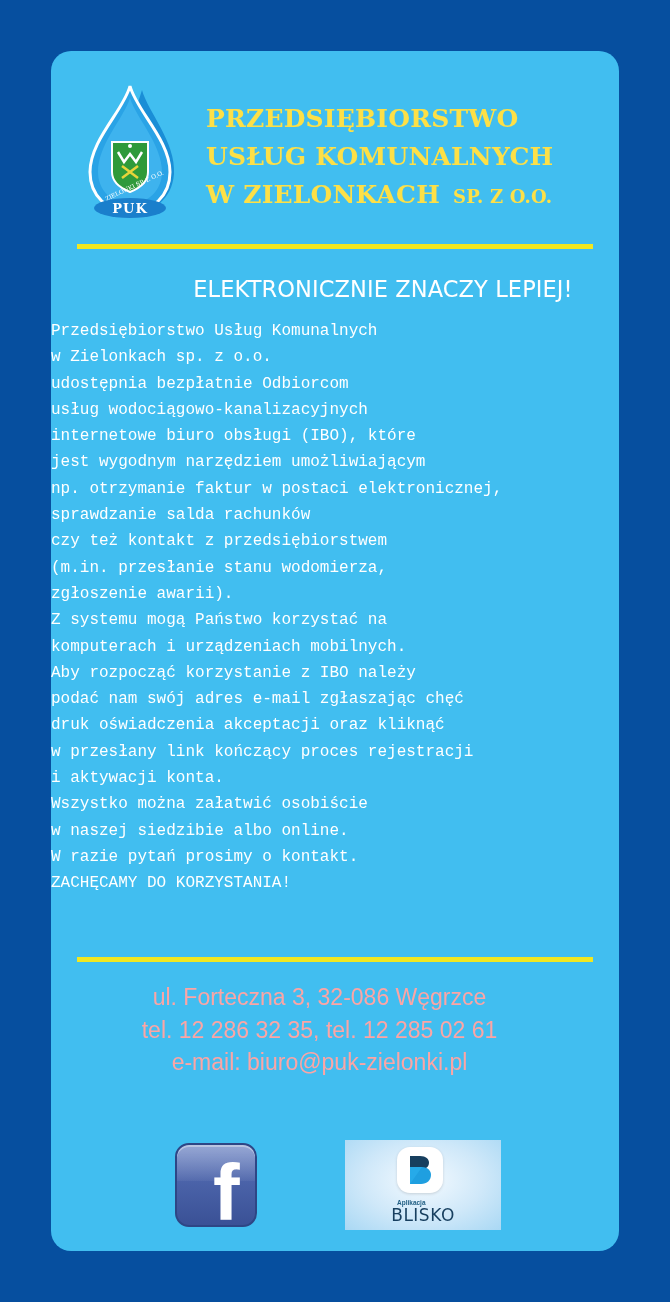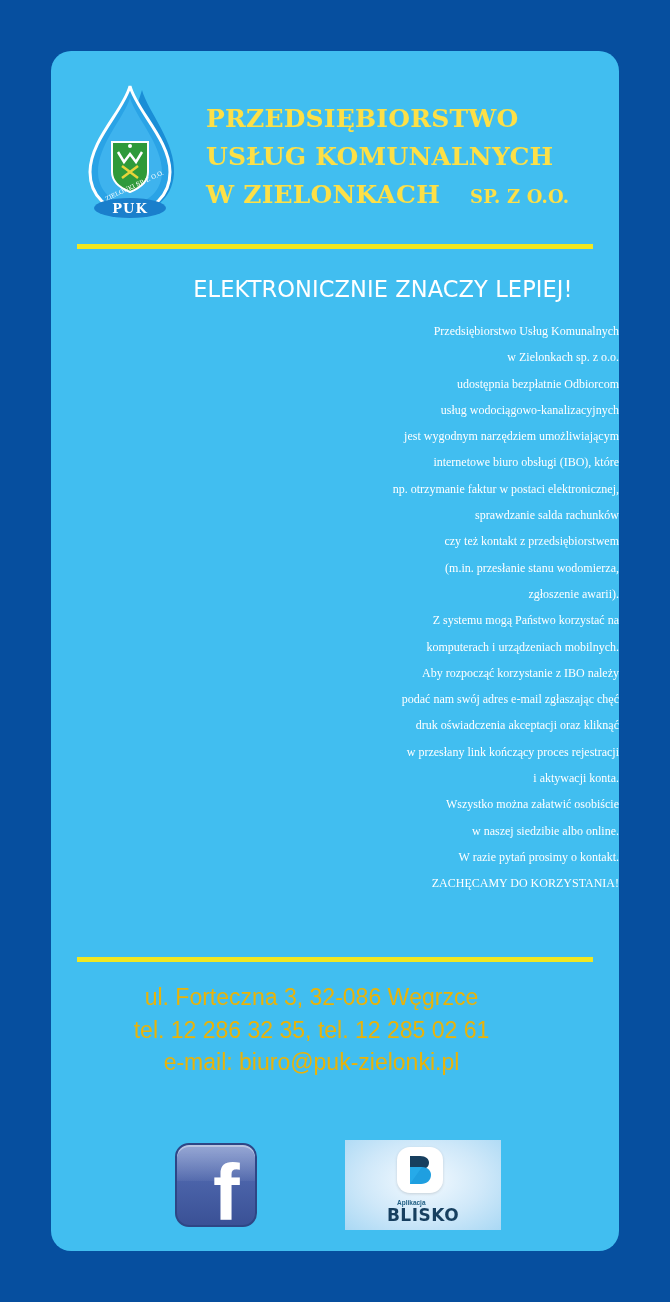--- a/index.html
+++ b/index.html
@@ -28,21 +28,21 @@
       color: #fde047;
       font-family: "DejaVu Serif", serif;
       font-weight: bold;
       font-size: 25px;
       line-height: 38px;
       letter-spacing: 0.2px;
       white-space: nowrap;
     }
     .company-name .suffix {
       font-size: 18px;
-      margin-left: 30px;
+      margin-left: 13px;
     }
     .divider {
       position: absolute;
       left: 77px; width: 516px;
       height: 5px;
       background: #f1e721;
     }
     .divider.top { top: 244px; }
     .divider.bottom { top: 957px; }
     .headline {
@@ -52,35 +52,36 @@
       color: #ffffff;
       font-family: "DejaVu Sans", sans-serif;
       font-size: 22.5px;
       font-weight: normal;
       letter-spacing: 0.1px;
       white-space: nowrap;
     }
     .body-text {
       position: absolute;
       left: 51px; width: 568px; top: 318px;
-      text-align: right;
+      text-align: left;
       color: #ffffff;
-      font-family: Liberation Serif, serif;
-      font-size: 12px;
+      font-family: Liberation Mono, monospace;
+      font-size: 16px;
       line-height: 26.3px;
     }
     .body-text .line { display: block; white-space: nowrap; }
     .contact {
       position: absolute;
       left: 51px; width: 521px; top: 981px;
       text-align: center;
-      color: #eab308;
+      color: #fca5a5;
       font-family: "Liberation Sans", sans-serif;
       font-size: 23px;
       line-height: 32.5px;
+      padding-left: 8px;
     }
     .contact .line { display: block; white-space: nowrap; }
     .fb-button {
       position: absolute;
       left: 175px; top: 1143px;
       width: 82px; height: 84px;
       border-radius: 14px;
       background: linear-gradient(180deg, #6f86c4 0%, #4b63a9 45%, #3a5196 100%);
       border: 2px solid #2e4685;
       box-sizing: border-box;
@@ -121,21 +122,21 @@
       font-family: "Liberation Sans", sans-serif;
       font-size: 6.5px;
       color: #1f5d82;
       font-weight: bold;
     }
     .blisko-big {
       position: absolute;
       left: 0; width: 156px; top: 65px;
       text-align: center;
       font-family: "DejaVu Sans", sans-serif;
-      font-weight: bold;
+      font-weight: normal;
       font-size: 17px;
       color: #173f5f;
       letter-spacing: 0.5px;
     }
   </style>
 </head>
 <body>
 
 <div class="card"></div>
 
@@ -169,22 +170,22 @@
 
 <div class="divider top"></div>
 
 <div class="headline">ELEKTRONICZNIE ZNACZY LEPIEJ!</div>
 
 <div class="body-text">
   <span class="line">Przedsiębiorstwo Usług Komunalnych</span>
   <span class="line">w Zielonkach sp. z o.o.</span>
   <span class="line">udostępnia bezpłatnie Odbiorcom</span>
   <span class="line">usług wodociągowo-kanalizacyjnych</span>
+  <span class="line">internetowe biuro obsługi (IBO), które</span>
   <span class="line">jest wygodnym narzędziem umożliwiającym</span>
-  <span class="line">internetowe biuro obsługi (IBO), które</span>
   <span class="line">np. otrzymanie faktur w postaci elektronicznej,</span>
   <span class="line">sprawdzanie salda rachunków</span>
   <span class="line">czy też kontakt z przedsiębiorstwem</span>
   <span class="line">(m.in. przesłanie stanu wodomierza,</span>
   <span class="line">zgłoszenie awarii).</span>
   <span class="line">Z systemu mogą Państwo korzystać na</span>
   <span class="line">komputerach i urządzeniach mobilnych.</span>
   <span class="line">Aby rozpocząć korzystanie z IBO należy</span>
   <span class="line">podać nam swój adres e-mail zgłaszając chęć</span>
   <span class="line">druk oświadczenia akceptacji oraz kliknąć</span>

